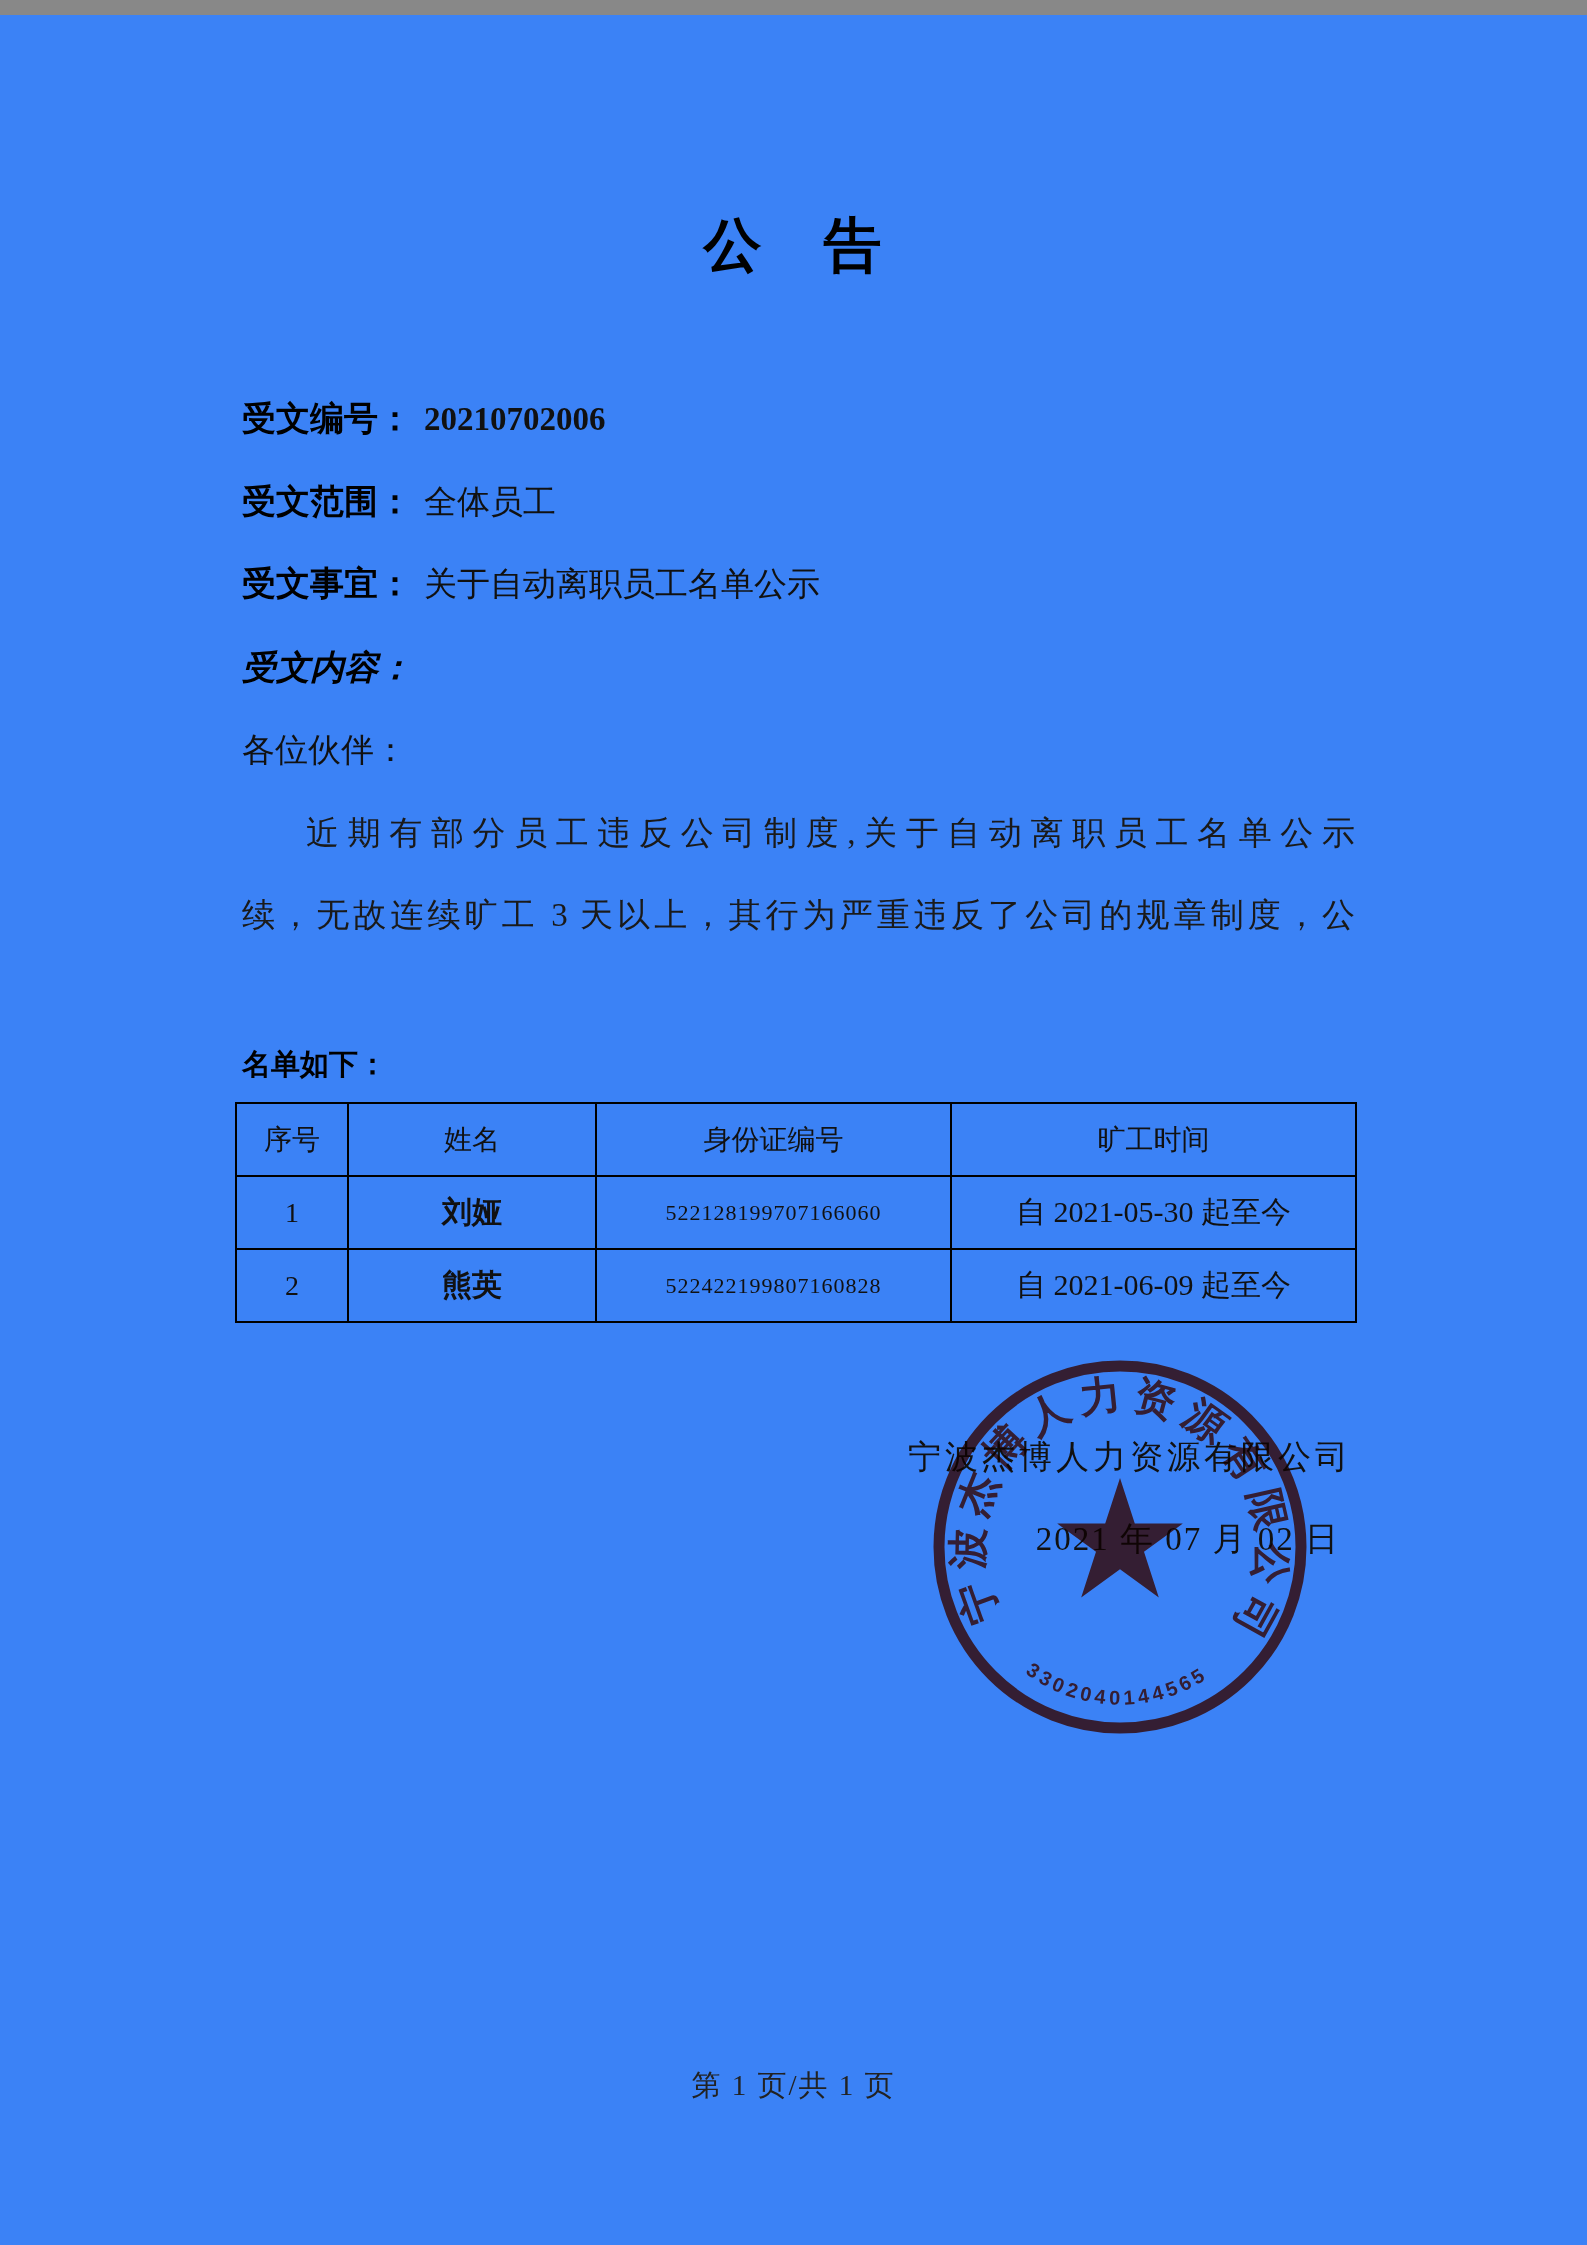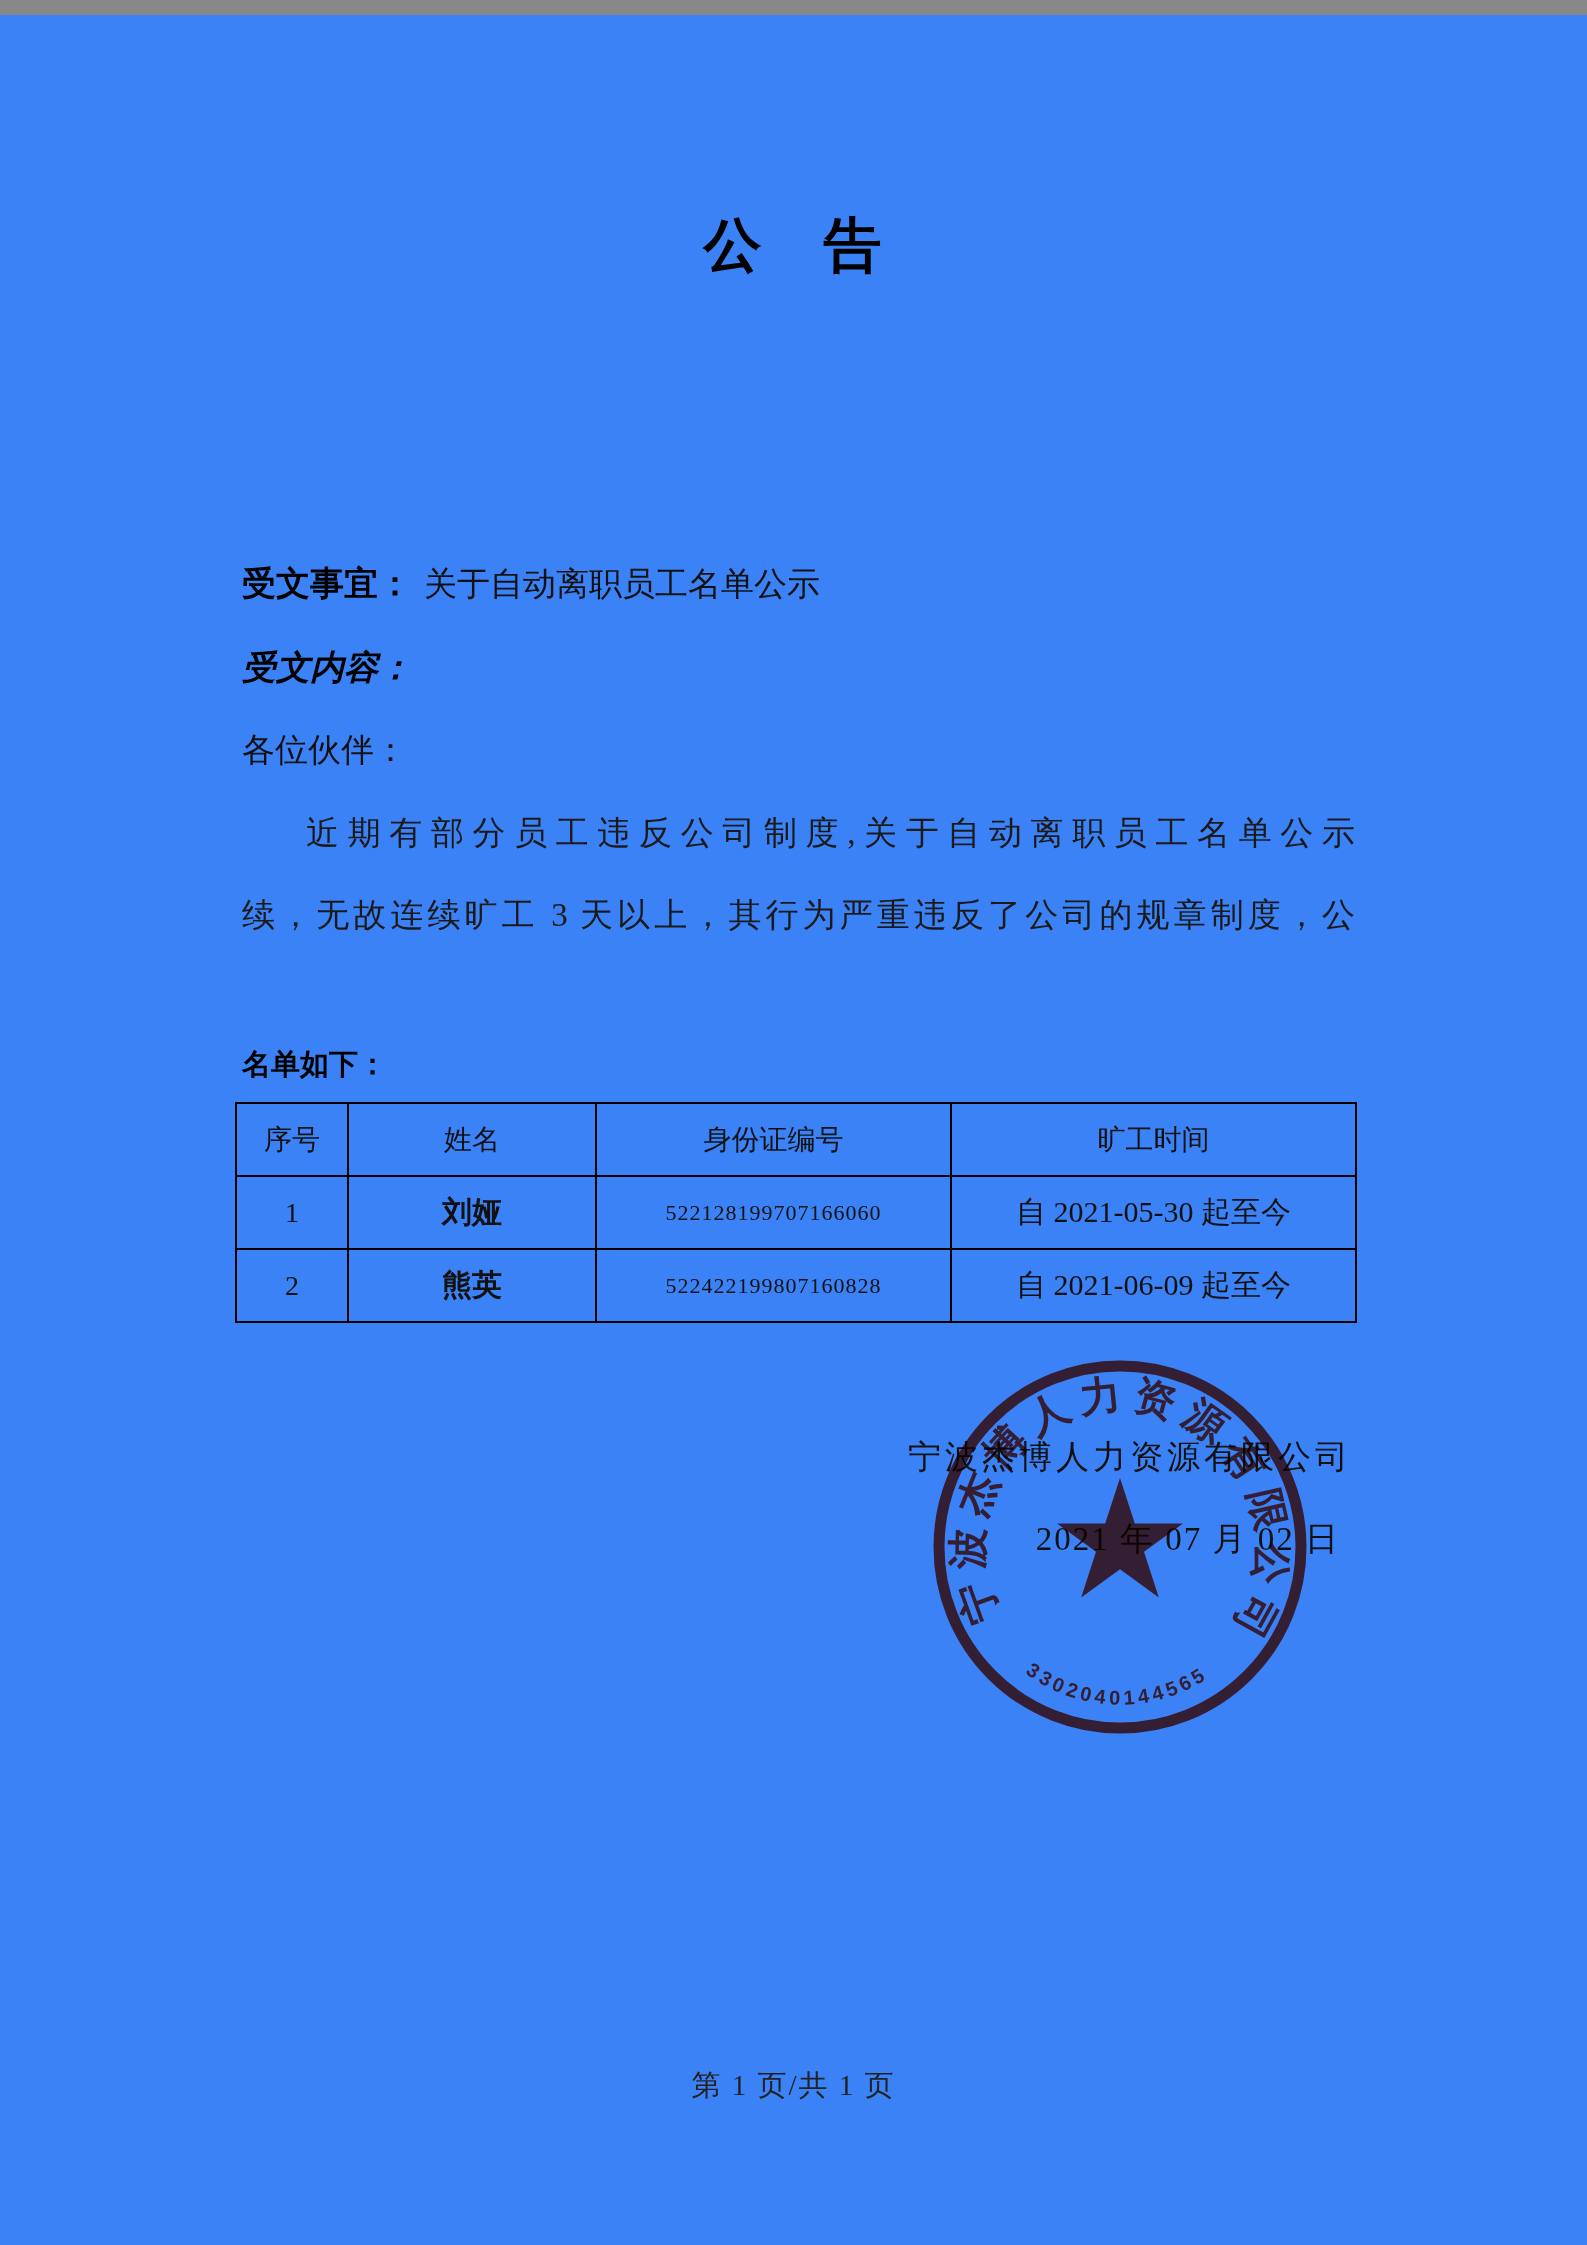--- a/index.html
+++ b/index.html
@@ -85,21 +85,27 @@
     color:#222;
   }
 </style>
 </head>
 <body>
 
 <div class="page">
 
   <div class="abs doc-title">公　告</div>
 
+  <div class="abs meta-line m1">
+    <span class="meta-label">受文编号：</span><span class="meta-value bold">20210702006</span>
+  </div>
 
+  <div class="abs meta-line m2">
+    <span class="meta-label">受文范围：</span><span class="meta-value">全体员工</span>
+  </div>
 
   <div class="abs meta-line m3">
     <span class="meta-label">受文事宜：</span><span class="meta-value">关于自动离职员工名单公示</span>
   </div>
 
   <div class="abs meta-line m4">
     <span class="meta-label">受文内容：</span><span class="meta-value"></span>
   </div>
 
   <div class="abs salutation">各位伙伴：</div>

